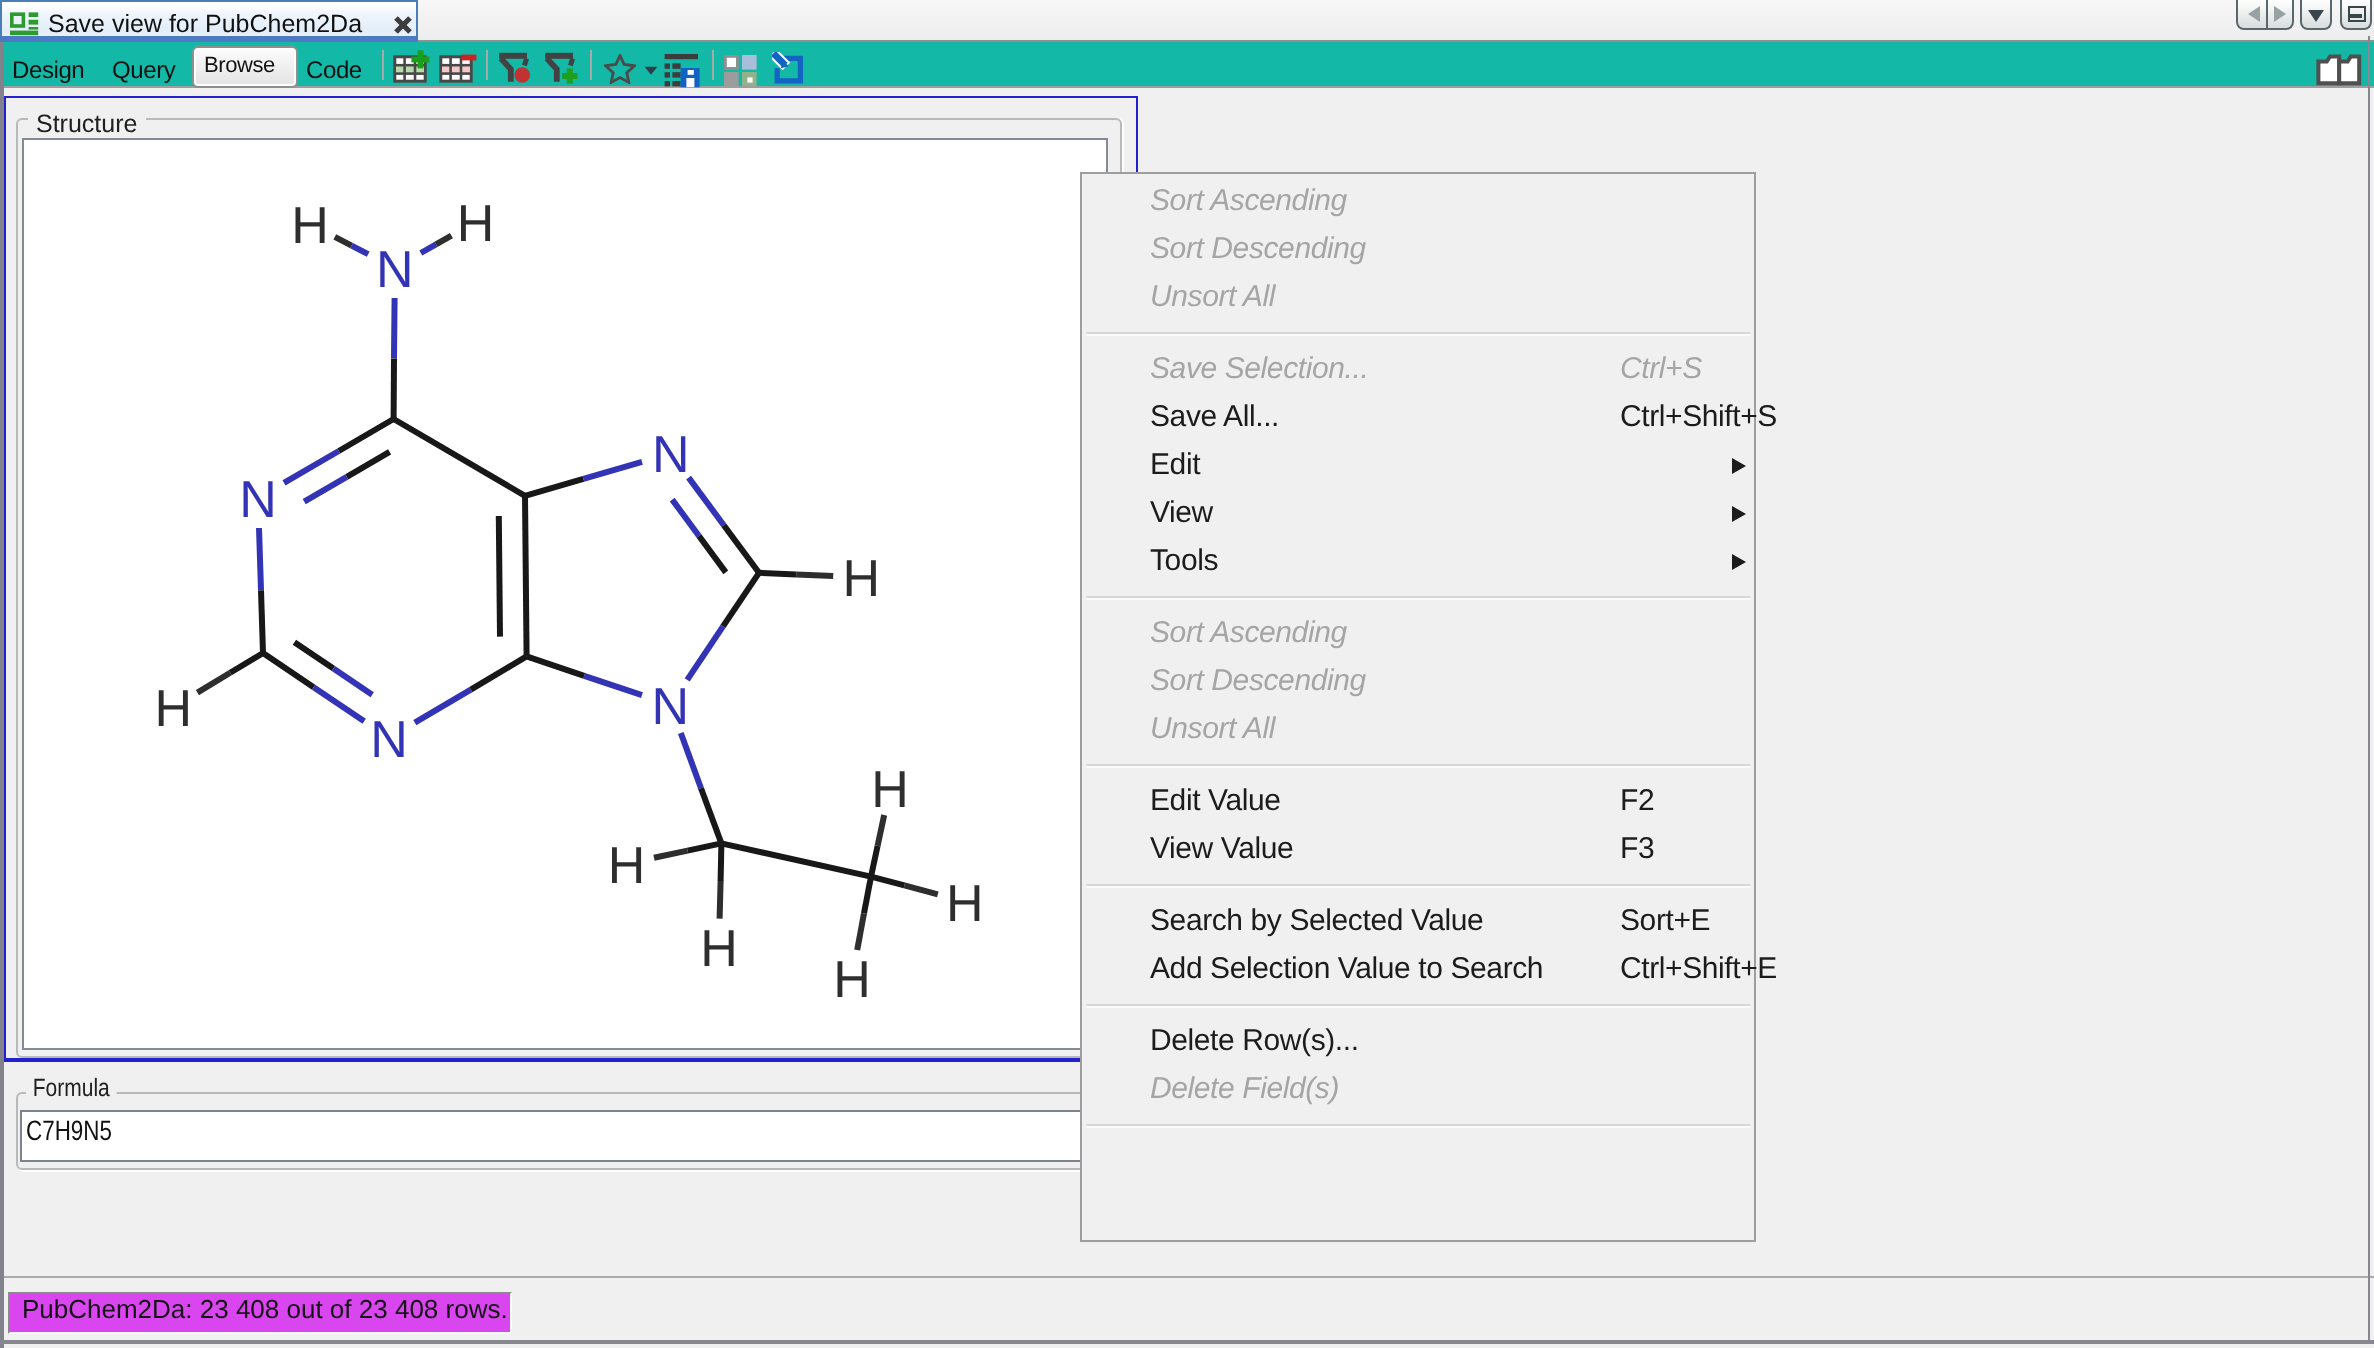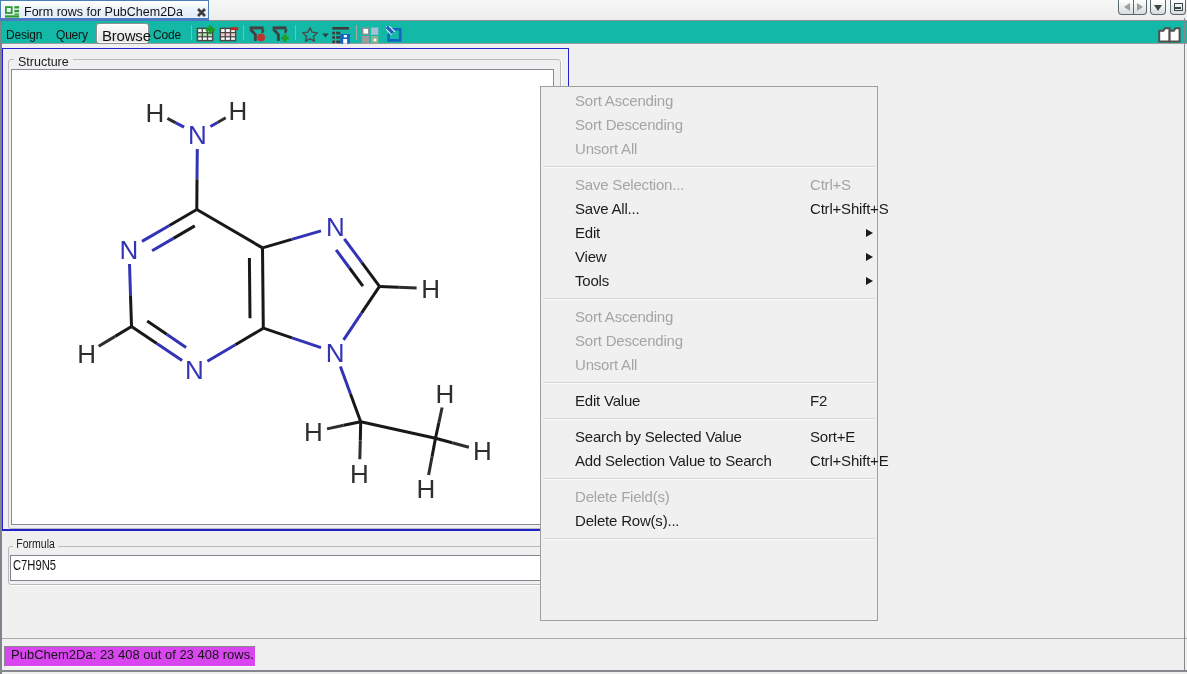--- a/index.html
+++ b/index.html
@@ -21,21 +21,21 @@
 .tri-r { position:absolute; left:18px; top:3px; width:0; height:0; border:4.5px solid transparent; border-left:6px solid #98a2a4; border-right:none; }
 .grp .mid { position:absolute; left:14px; top:0; width:1px; height:14px; background:#5a676d; }
 .tri-d { position:absolute; left:3px; top:5px; width:0; height:0; border:4.5px solid transparent; border-top:6px solid #39464c; border-bottom:none; }
 .maxi { position:absolute; left:3px; top:3px; width:9px; height:8px; border:1.5px solid #39464c; }
 .maxi i { position:absolute; left:0px; top:3px; width:6px; height:2px; background:#39464c; display:block; }
 
 
 #tbar { left:0; top:21px; width:1187px; height:23px; background:#14b8a6; border-bottom:1px solid #9e9e9e; }
 #tbar .t { position:absolute; top:7px; font-size:12px; letter-spacing:-0.2px; color:#111; }
 #browsebtn { position:absolute; left:96px; top:2px; width:53px; height:21px; border:1px solid #8f8f8f; border-radius:3px; background:linear-gradient(#fcfcfc,#e3e3e3); box-shadow: inset 0 0 0 1px #fff; }
-#browsebtn span { position:absolute; left:5px; top:3px; font-size:15px; letter-spacing:-0.2px; color:#111; }
+#browsebtn span { position:absolute; left:5px; top:3px; font-size:11px; letter-spacing:-0.2px; color:#111; }
 .tsep { position:absolute; top:4px; width:1px; height:15px; background:#a8a8a8; }
 .ticon { position:absolute; top:5px; }
 
 
 #bluepanel { left:2px; top:48px; width:567px; height:483px; border:1px solid #2121ce; border-bottom-width:2px; background:#f0f0f0; }
 .gbox { position:absolute; border:1px solid #b9b9b9; border-radius:3px; box-shadow:1px 1px 0 #fdfdfd; }
 .glab { position:absolute; font-size:12.5px; color:#202020; background:#f0f0f0; padding:0 4px; z-index:3; }
 #fs1 { left:5px; top:10px; width:553px; height:470px; box-shadow:1px 0 0 #fdfdfd; }
 #canvas { position:absolute; left:8px; top:20px; width:543px; height:456px; background:#fff; border:1px solid #848b94; }
 #fs2 { left:8px; top:546px; width:553px; height:39px; }
@@ -50,41 +50,41 @@
 
 #wleft { left:0; top:0; width:2px; height:674px; background:#82828c; }
 #wright { left:1184px; top:18px; width:1px; height:654px; background:#87878f; }
 #wbottom { left:0; top:670px; width:1187px; height:2px; background:#87878f; }
 
 
 #menu { left:540px; top:86px; width:338px; height:535px; background:#f0f0f0; border:1px solid #9e9e9e; padding-top:2px; z-index:10; }
 .mi { position:relative; height:24px; line-height:24px; font-size:15px; letter-spacing:-0.2px; color:#1c1c1c; }
 .mi .ml { position:absolute; left:34px; top:0; }
 .mi .ms { position:absolute; left:243px; top:0;margin-left:26px; }
-.mi.dis { color:#a5a5a5; }
+.mi.dis { color:#a5a5a5;font-style:italic; }
 .mi.sel { margin:1px 2px 0 2px; height:21px; line-height:19px; border:1px solid #96b8da; border-radius:3px; background:linear-gradient(#f1f7fc,#e6effa); }
 .mi.sel::before { content:""; position:absolute; left:26px; top:1px; bottom:1px; width:1px; background:#dde7f2; }
 .mi.sel .ml { left:31px; }
 .msep { height:12px; position:relative; }
 .msep::after { content:""; position:absolute; left:2px; right:2px; top:5px; height:1px; background:#d7d7d7; box-shadow:0 1px 0 #fbfbfb; }
 .arr { position:absolute; right:4px; top:7.5px; width:0; height:0; border:4.5px solid transparent; border-left:7px solid #1c1c1c; border-right:none; }
 </style></head>
 <body>
 <div id="strip" class="abs"></div>
 <div id="tab" class="abs">
   <svg class="abs" style="left:4px;top:4.5px" width="15" height="12" viewBox="0 0 15 12">
     <rect x="0.9" y="1.1" width="5.8" height="5.9" fill="none" stroke="#2e9b2e" stroke-width="1.8"></rect>
     <g fill="#2e9b2e">
       <rect x="9.3" y="0.2" width="4.8" height="2.3"></rect>
       <rect x="9.3" y="3.9" width="4.8" height="2.4"></rect>
       <rect x="9.3" y="7.5" width="4.8" height="1.3"></rect>
       <rect x="0" y="9.3" width="14.1" height="2.3"></rect>
     </g>
   </svg>
-  <span class="txt">Form rows for PubChem2Da</span>
+  <span class="txt">Save view for PubChem2Da</span>
   <svg class="abs" style="left:196px;top:7px" width="9" height="9" viewBox="0 0 9 9">
       <g stroke="#3d3d3d" stroke-width="2.6">
         <path d="M1 1 L8 8"></path>
         <path d="M8 1 L1 8"></path>
       </g>
     </svg>
   <div class="bar"></div>
 </div>
 <div class="wbtn grp">
     <span class="tri-l"></span>
@@ -325,30 +325,34 @@
       <span class="ml">Sort Descending</span>
     </div>
 <div class="mi dis">
       <span class="ml">Unsort All</span>
     </div>
 <div class="msep"></div>
 <div class="mi">
       <span class="ml">Edit Value</span>
       <span class="ms">F2</span>
     </div>
+<div class="mi">
+      <span class="ml">View Value</span>
+      <span class="ms">F3</span>
+    </div>
 <div class="msep"></div>
 <div class="mi">
       <span class="ml">Search by Selected Value</span>
       <span class="ms">Sort+E</span>
     </div>
 <div class="mi">
       <span class="ml">Add Selection Value to Search</span>
       <span class="ms">Ctrl+Shift+E</span>
     </div>
 <div class="msep"></div>
+<div class="mi">
+      <span class="ml">Delete Row(s)...</span>
+    </div>
 <div class="mi dis">
       <span class="ml">Delete Field(s)</span>
     </div>
-<div class="mi">
-      <span class="ml">Delete Row(s)...</span>
-    </div>
 <div class="msep"></div>
 </div>
 
 </body></html>

